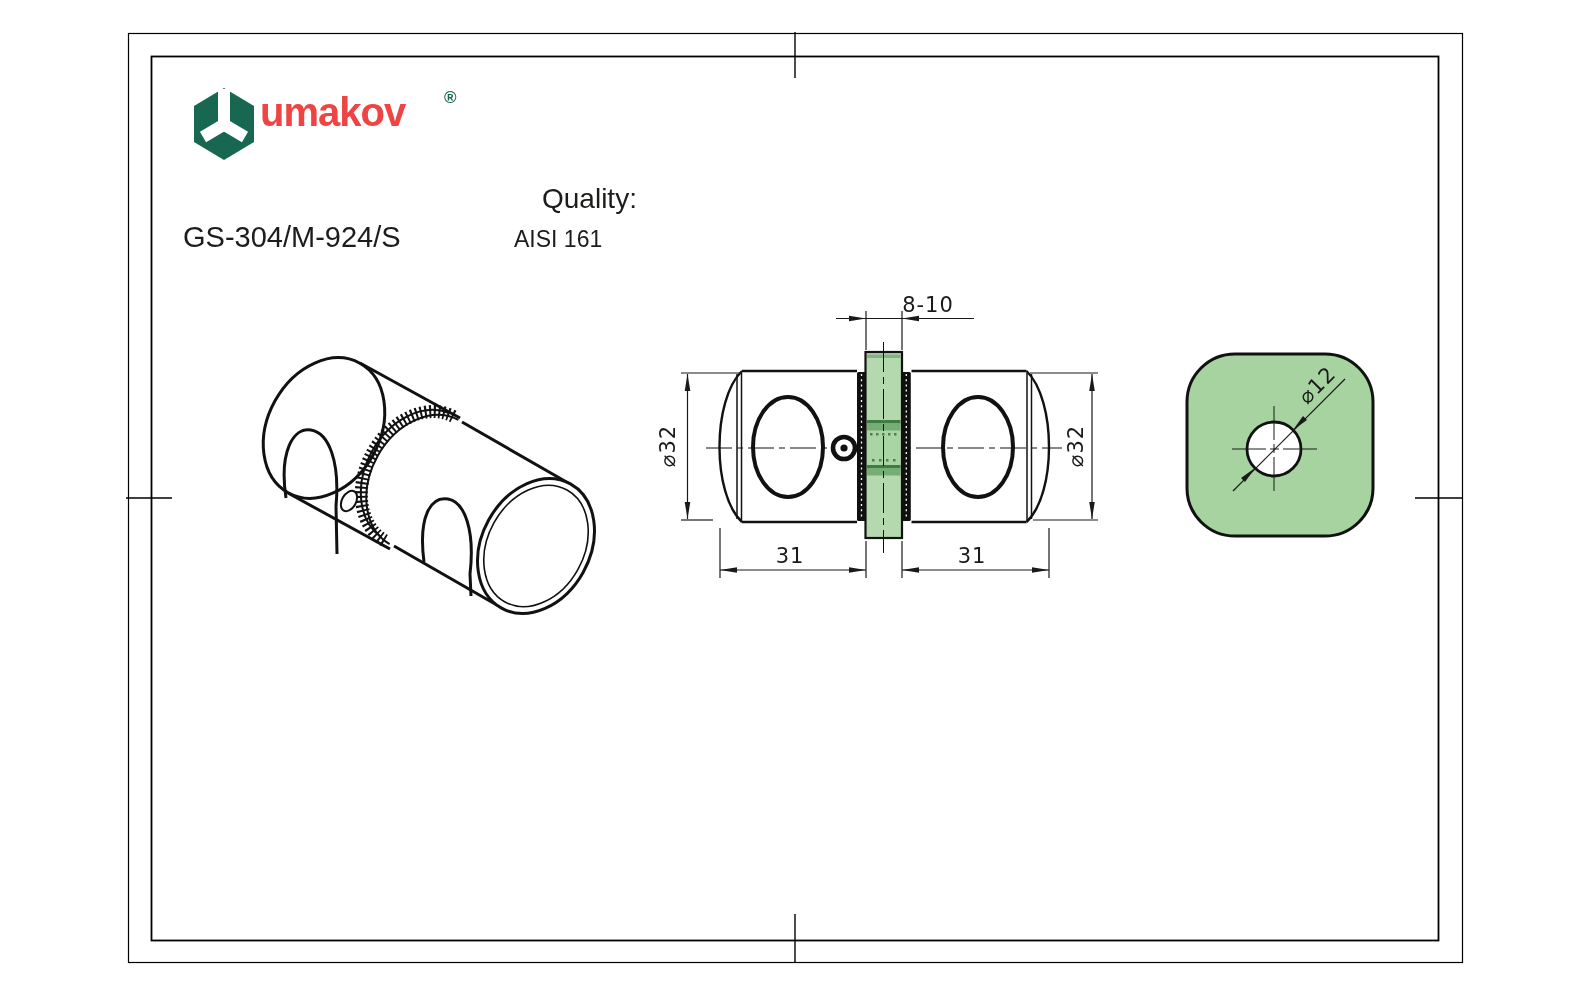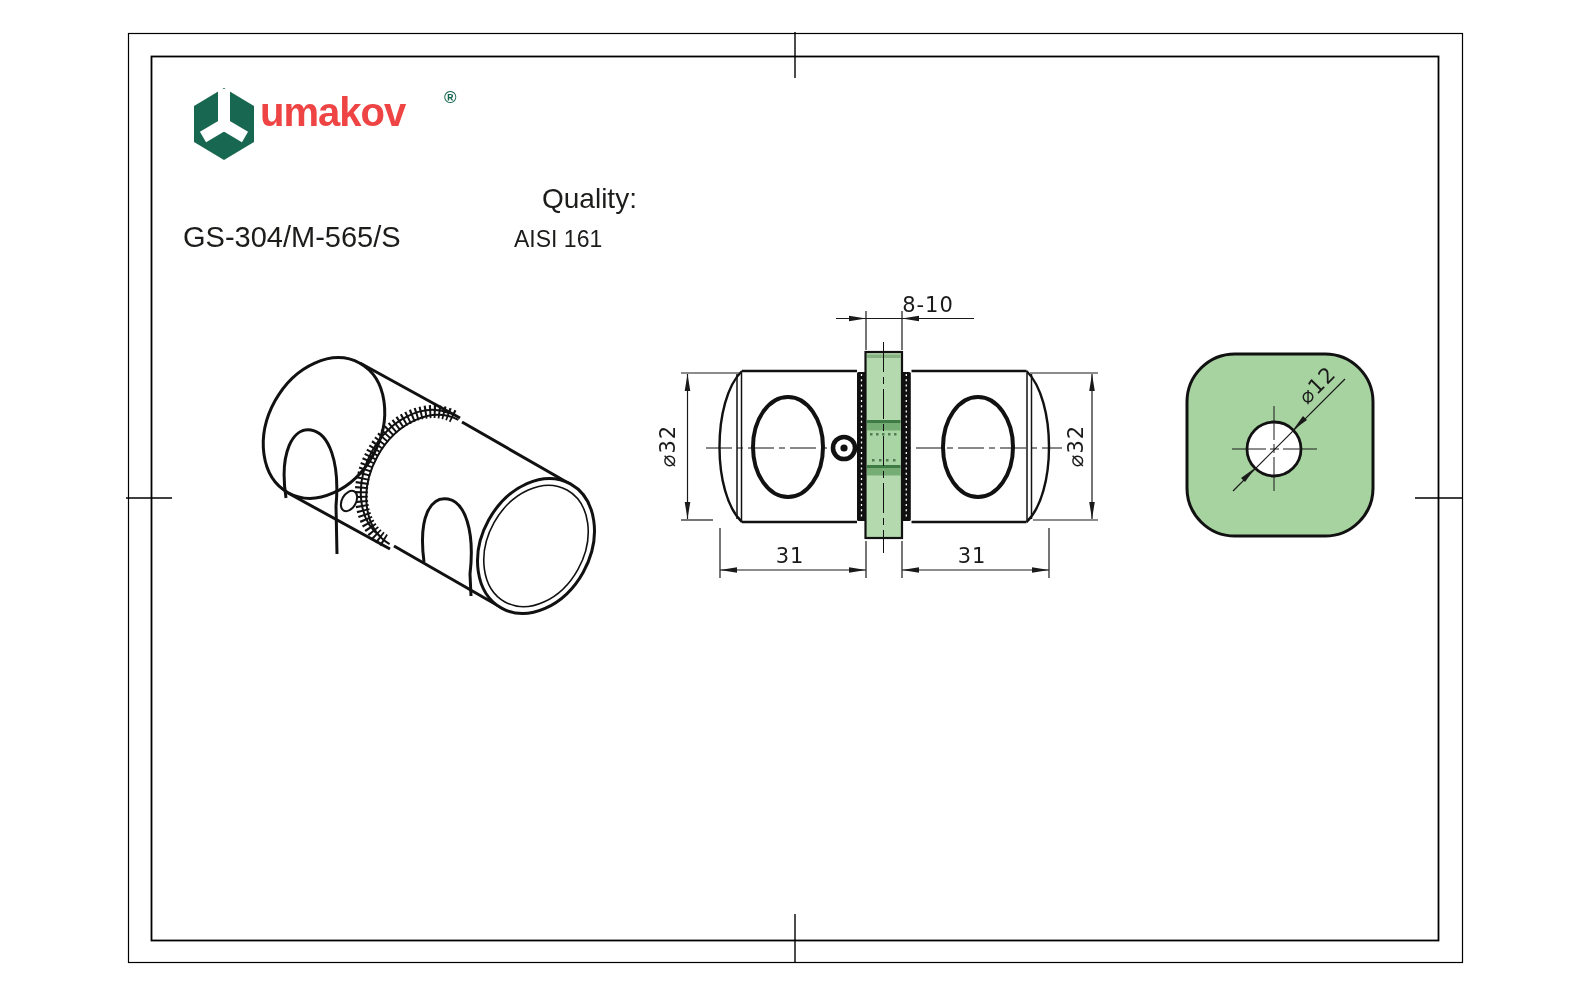--- a/index.html
+++ b/index.html
@@ -25,21 +25,21 @@
     <polygon points="32,1 62,19 62,55 32,73 2,55 2,19" fill="#186750"></polygon>
     <g stroke="#ffffff" stroke-width="12">
       <line x1="32" y1="40" x2="32" y2="2"></line>
       <line x1="33" y1="37" x2="11" y2="50"></line>
       <line x1="31" y1="37" x2="53" y2="50"></line>
     </g>
   </svg>
   <div class="logo-word">umakov</div>
   <div class="logo-reg">®</div>
 
-  <div class="hdr-text product-code">GS-304/M-565/S</div>
+  <div class="hdr-text product-code">GS-304/M-924/S</div>
   <div class="hdr-text quality-label">Quality:</div>
   <div class="hdr-text quality-value">AISI 161</div>
 
   <svg class="views" width="1590" height="997" viewBox="0 0 1590 997">
 
     <g stroke="#000" fill="none">
       <rect x="128.5" y="33.5" width="1334" height="929" stroke-width="1.2"></rect>
       <rect x="151.5" y="56.5" width="1287" height="884" stroke-width="1.8"></rect>
       <g stroke-width="1.4">
         <line x1="795" y1="32" x2="795" y2="78"></line>

